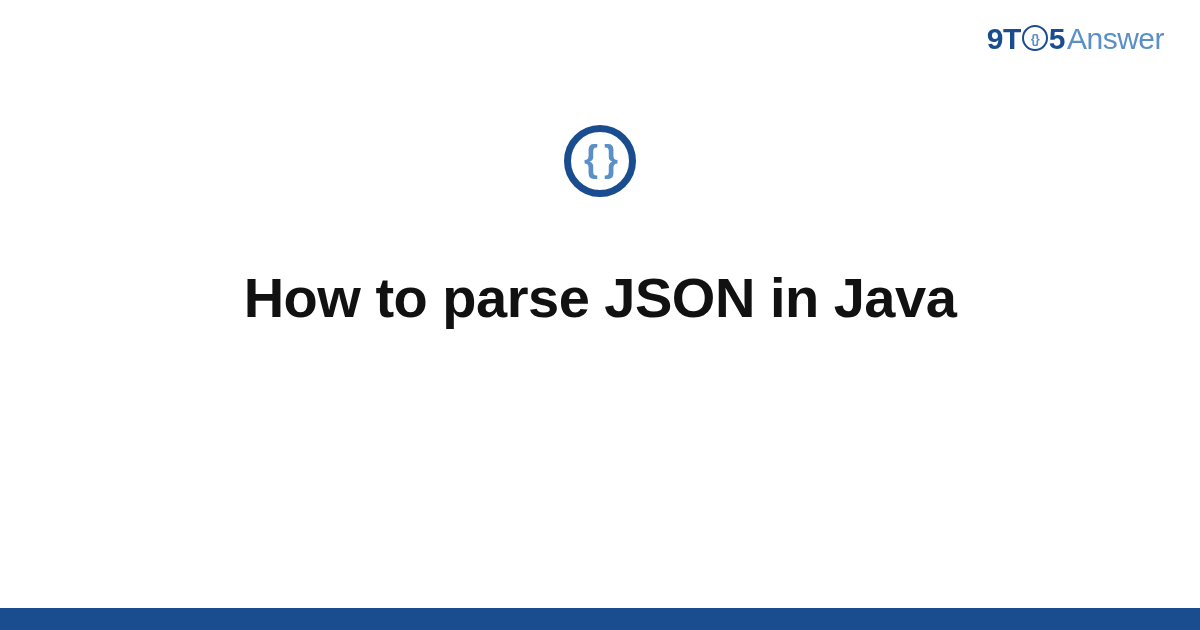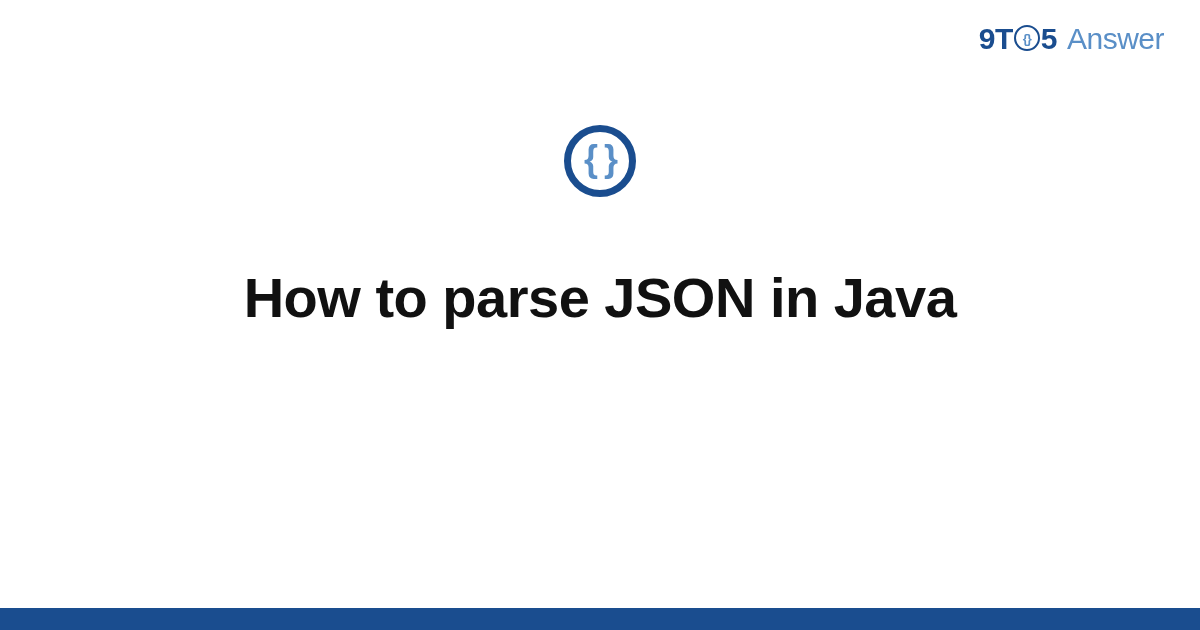--- a/index.html
+++ b/index.html
@@ -33,21 +33,21 @@
       position: relative;
       top: -1px;
     }
     .logo .o-inner {
       color: #5a8fc7;
       font-size: 13px;
       font-weight: 700;
       letter-spacing: -1px;
     }
     .logo .five { color: #1a4d8f; font-weight: 600; }
-    .logo .answer { color: #5a8fc7; font-weight: 400; margin-left: 10px; }
+    .logo .answer { color: #5a8fc7; font-weight: 400; margin-left: 2px; }
     .center {
       position: absolute;
       top: 125px;
       left: 0;
       right: 0;
       display: flex;
       flex-direction: column;
       align-items: center;
     }
     .topic-icon {

